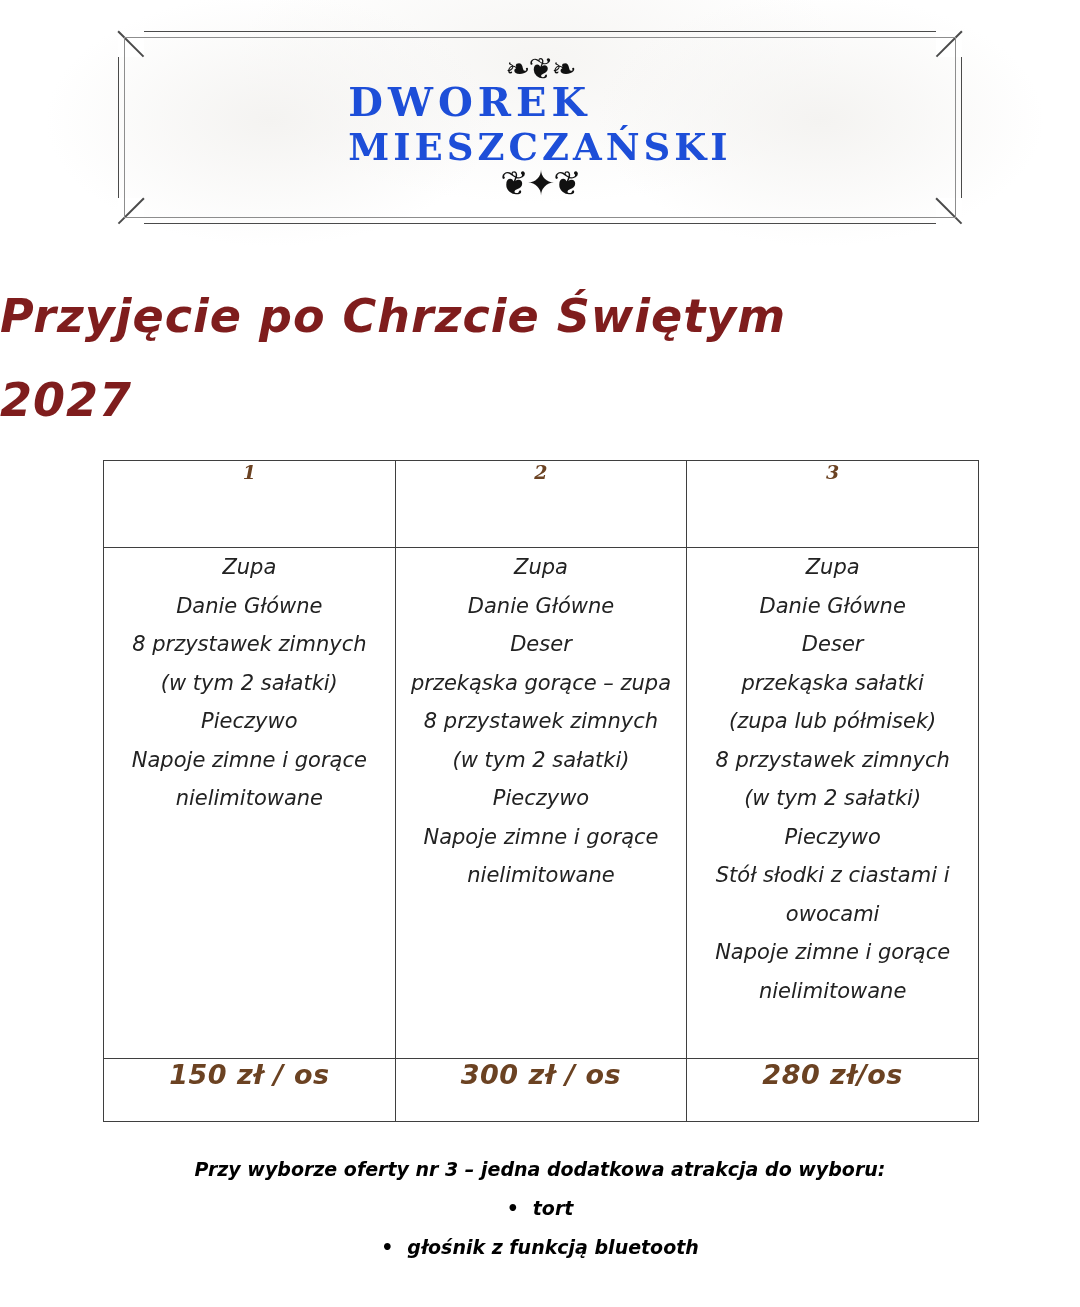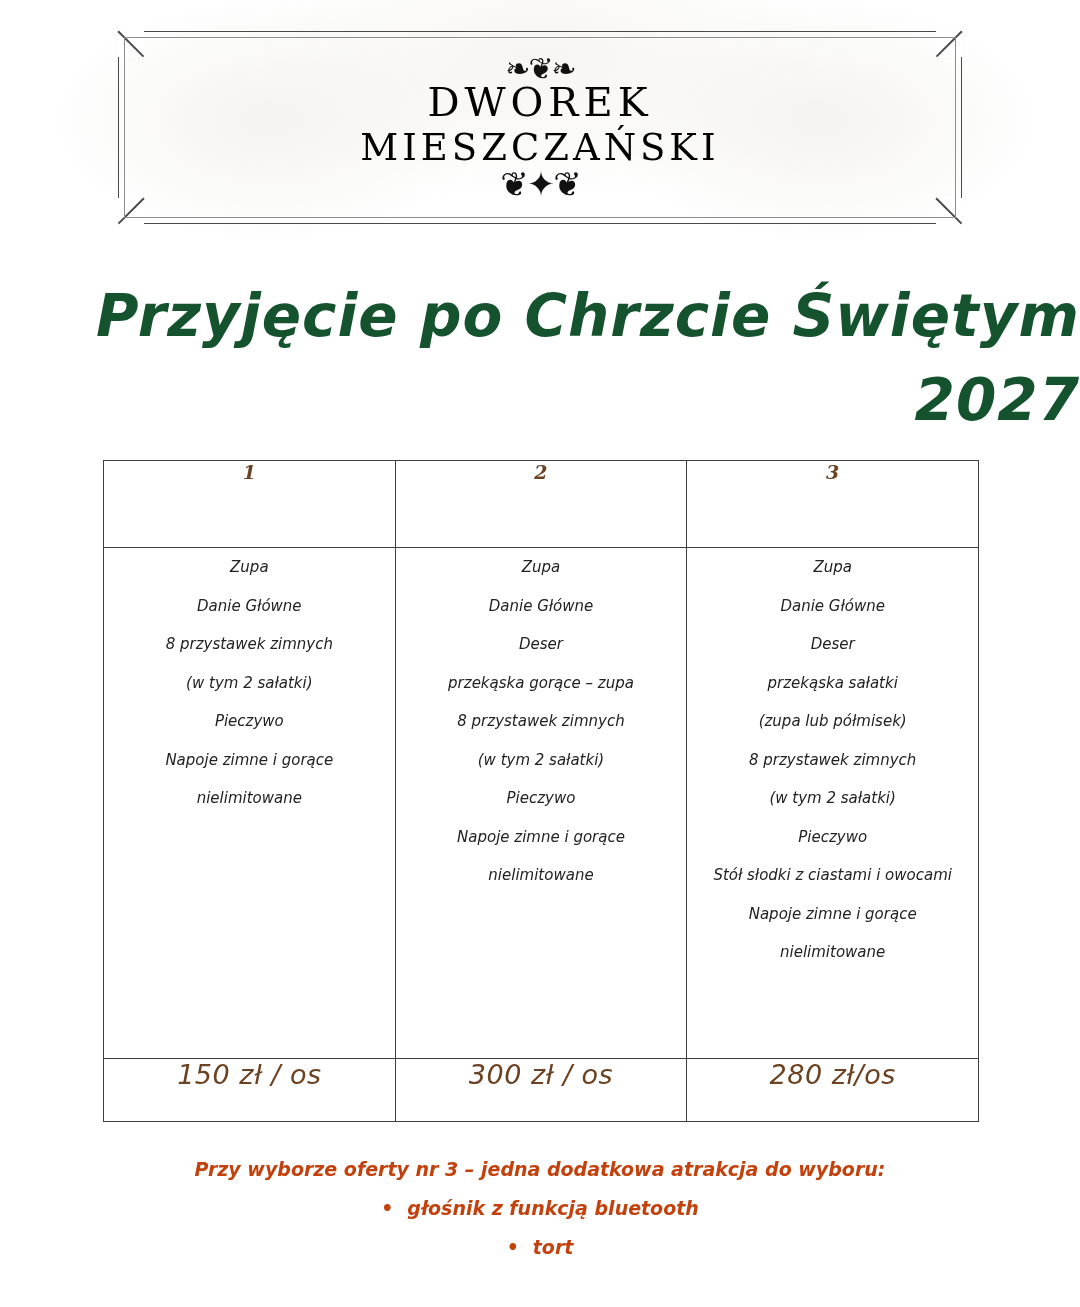--- a/index.html
+++ b/index.html
@@ -81,45 +81,44 @@
   }
   .logo-orn-top {
     font-size: 30px;
     line-height: 18px;
     color: #111;
     letter-spacing: -2px;
     margin-bottom: 2px;
   }
   .logo-name {
     font-family: "DejaVu Serif", serif;
-    font-weight: normal;
+    font-weight: bold;
     font-size: 40px;
     letter-spacing: 5px;
     line-height: 44px;
-    color: #000000;
-    text-align: center;
+    color: #1d4ed8;
   }
   .logo-name .l2 { font-size: 37px; letter-spacing: 4px; }
   .logo-orn-bot {
     font-size: 34px;
     line-height: 24px;
     color: #111;
     margin-top: 2px;
     letter-spacing: -2px;
   }
 
   
   .title {
     margin-top: 26px;
-    text-align: right;
-    color: #14532d;
-    font-family: "DejaVu Sans", sans-serif;
-    font-style: italic;
-    font-weight: bold;
-    font-size: 58px;
+    text-align: left;
+    color: #7f1d1d;
+    font-family: "DejaVu Sans", sans-serif;
+    font-style: italic;
+    font-weight: bold;
+    font-size: 46px;
     line-height: 84px;
     letter-spacing: 1px;
   }
   .title .year { display: block; }
 
   
   .menu-table {
     position: absolute;
     left: 103px;
     top: 460px;
@@ -140,53 +139,53 @@
     font-weight: bold;
     font-size: 19px;
     color: #6b4222;
     vertical-align: middle;
   }
   .col-body {
     height: 510px;
     text-align: center;
     font-family: "DejaVu Sans", sans-serif;
     font-style: italic;
-    font-size: 15px;
+    font-size: 21px;
     line-height: 38.5px;
     color: #222;
     padding: 16px 6px 0 6px;
     vertical-align: top;
   }
   .col-body .line { display: block; white-space: nowrap; }
   .col-body .line.wrap { white-space: normal; }
   .price {
     height: 62px;
     text-align: center;
     vertical-align: middle;
     font-family: "DejaVu Sans", sans-serif;
     font-style: italic;
-    font-weight: normal;
+    font-weight: bold;
     font-size: 27px;
     color: #6b4222;
     letter-spacing: 0.5px;
   }
 
   
   .footer {
     position: absolute;
     left: 0;
     top: 1150px;
     width: 1080px;
     text-align: center;
     font-family: "DejaVu Sans", sans-serif;
     font-style: italic;
     font-weight: bold;
     font-size: 19px;
     line-height: 39px;
-    color: #c2410c;
+    color: #000000;
   }
   .footer .bullet-row { display: block; }
   .footer .dot { margin-right: 14px; }
 </style>
 </head>
 <body>
 
 <div class="header">
   <div class="header-bg"></div>
 
@@ -266,18 +265,18 @@
     <td class="price">150 zł / os</td>
     <td class="price">300 zł / os</td>
     <td class="price">280 zł/os</td>
   </tr>
 </tbody>
   </table>
 
 <div class="footer">
   <div>Przy wyborze oferty nr 3 – jedna dodatkowa atrakcja do wyboru:</div>
   <div class="bullet-row">
+    <span class="dot">•</span><span>tort</span>
+  </div>
+  <div class="bullet-row">
     <span class="dot">•</span><span>głośnik z funkcją bluetooth</span>
   </div>
-  <div class="bullet-row">
-    <span class="dot">•</span><span>tort</span>
-  </div>
 </div>
 
 </body></html>

